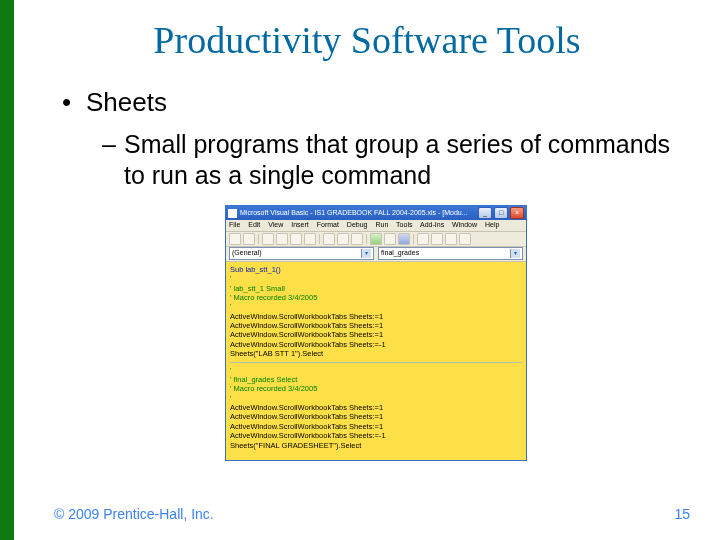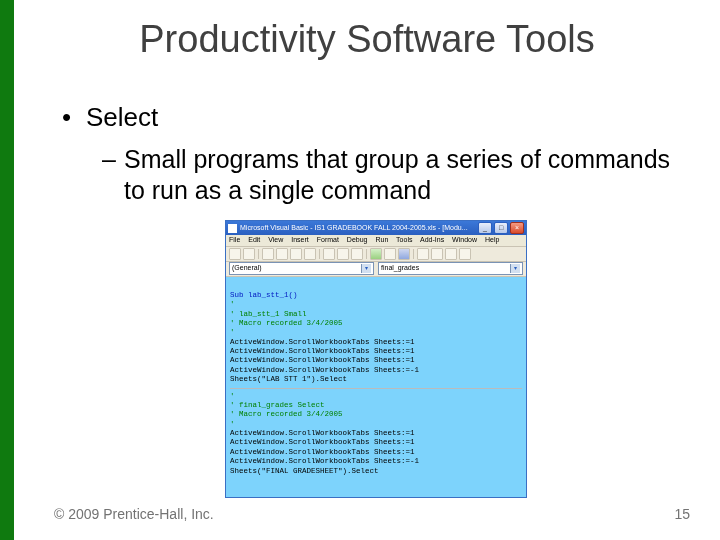--- a/index.html
+++ b/index.html
@@ -24,24 +24,25 @@
     position: absolute;
     left: 14px;
     top: 0;
     width: 706px;
     height: 540px;
     box-sizing: border-box;
   }
   .title {
     text-align: center;
     font-size: 38px;
-    color: #404040;
+    color: #0369a1;
     margin-top: 18px;
-    margin-bottom: 40px;
+    margin-bottom: 24px;
     font-weight: 400;
+    font-family: Liberation Serif, serif;
   }
   .content {
     padding: 0 30px 0 48px;
     font-size: 26px;
     color: #000;
     line-height: 1.25;
   }
   .bullet-l1 {
     display: flex;
     margin-bottom: 10px;
@@ -166,59 +167,59 @@
     width: 9px;
     height: 9px;
     background: #d1dff0;
     border-left: 1px solid #7a93b5;
     text-align: center;
     line-height: 8px;
     font-size: 6px;
     color: #2a5fc0;
   }
   .code-area {
-    background: #7dd3fc;
+    background: #fde047;
     height: 192px;
     overflow: hidden;
-    font-family: Liberation Mono, monospace;
+    font-family: Liberation Sans, sans-serif;
     font-size: 7.5px;
     line-height: 1.25;
-    padding: 14px 4px;
+    padding: 3px 4px;
     color: #000;
   }
   .code-area .hr {
     border: 0;
     border-top: 1px solid #bbb;
     margin: 3px 0;
   }
   .c-blue { color: #0018c0; }
   .c-green { color: #008000; }
   .footer {
     position: absolute;
     bottom: 18px;
     left: 40px;
     right: 30px;
     font-size: 14px;
-    color: #737373;
+    color: #3b82f6;
     display: flex;
     justify-content: space-between;
   }
 </style>
 </head>
 <body>
 
 <div class="left-bar"></div>
 
 <div class="slide">
   <div class="title">Productivity Software Tools</div>
 
   <div class="content">
     <div class="bullet-l1">
       <div class="dot">•</div>
-      <div>Select</div>
+      <div>Sheets</div>
     </div>
     <div class="bullet-l2">
       <div class="dash">–</div>
       <div>Small programs that group a series of commands to run as a single command</div>
     </div>
 
     <div class="figure-wrap">
       <div class="vbwin">
         <div class="vb-titlebar">
           <span class="ticon"></span>

